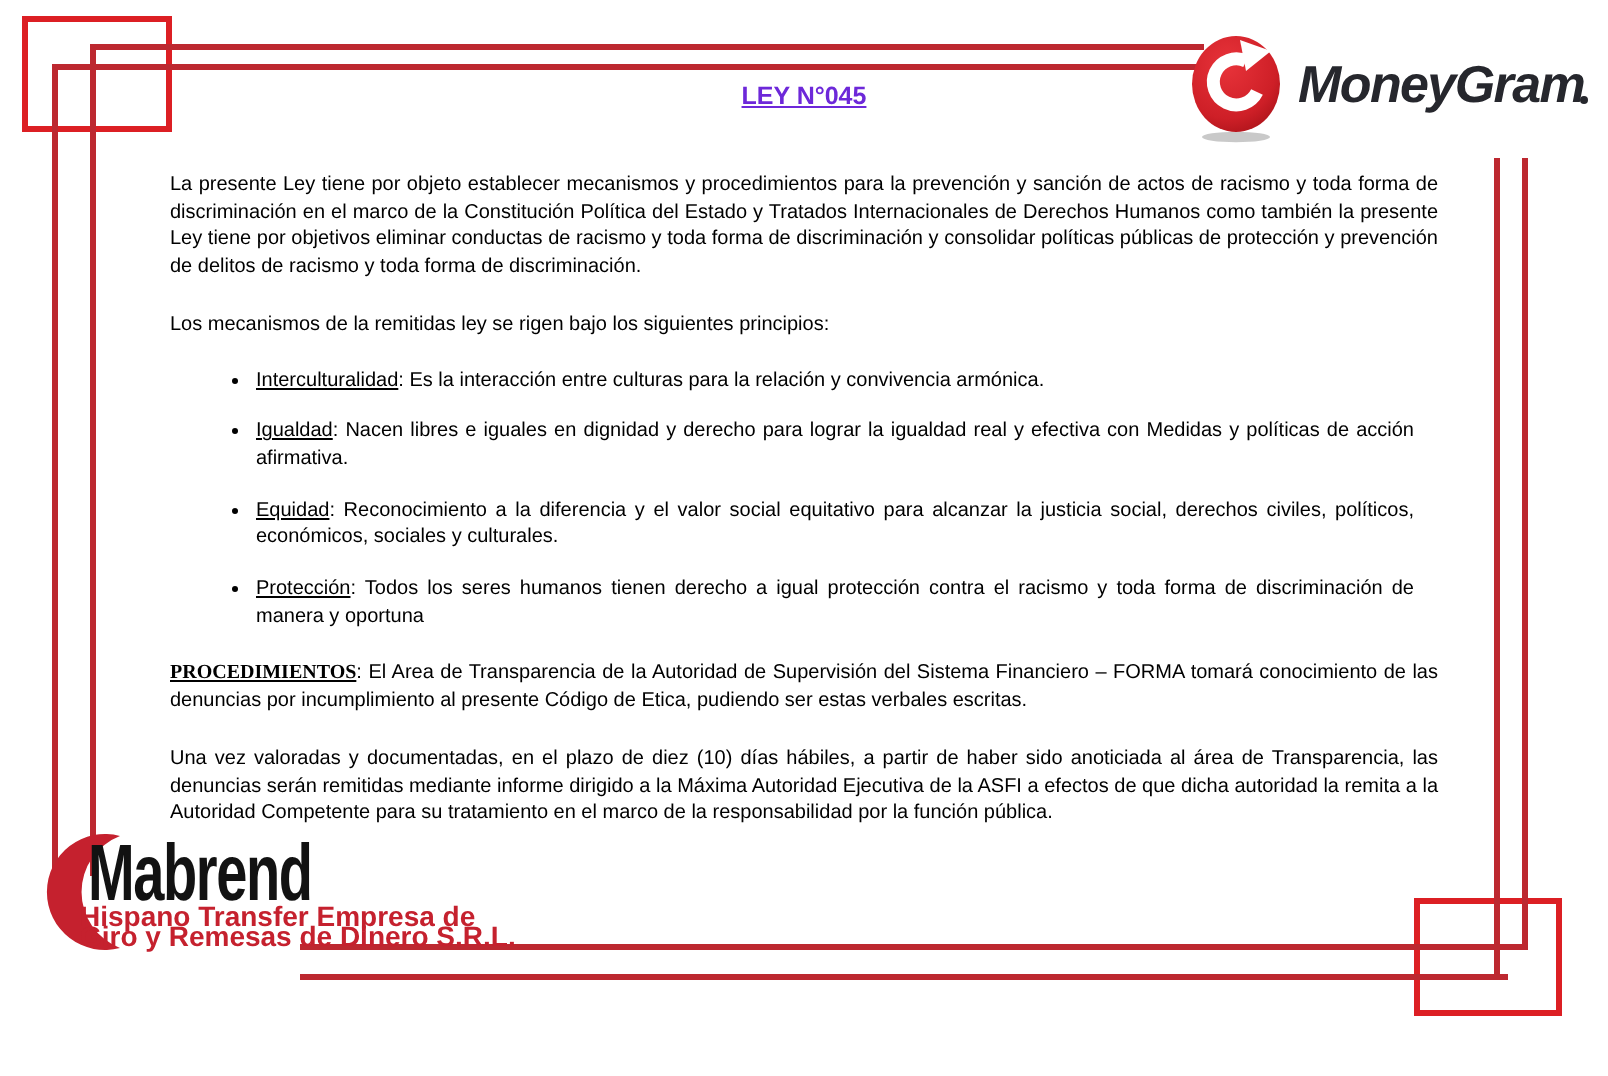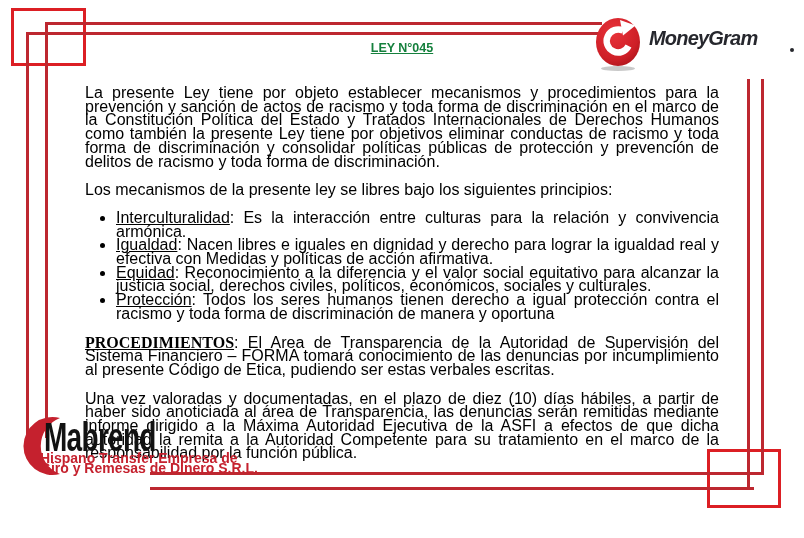--- a/index.html
+++ b/index.html
@@ -17,42 +17,42 @@
   #left-line-1{left:26px;top:32px;width:3px;height:406px;}
   #left-line-2{left:45px;top:22px;width:3px;height:416px;}
   #right-line-1{left:747px;top:79px;width:3px;height:410px;}
   #right-line-2{left:761px;top:79px;width:3px;height:395px;}
   #bottom-line-1{left:150px;top:472px;width:614px;height:3px;}
   #bottom-line-2{left:150px;top:487px;width:604px;height:3px;}
 
   
   .title-block{
     position:absolute;left:85px;top:41px;width:634px;
-    text-align:center;font-weight:bold;font-size:12.5px;line-height:14.5px;color:#15803d;
+    text-align:center;font-weight:bold;font-size:12.5px;line-height:14.5px;color:#6d28d9;
   }
   .title-block div{text-decoration:underline;}
 
   
   .doc-body{
     position:absolute;left:85px;top:86px;width:634px;
-    font-size:16px;line-height:13.7px;color:#000;text-align:justify;
+    font-size:10px;line-height:13.7px;color:#000;text-align:justify;
   }
   .doc-body p{margin:0 0 15px 0;}
   .doc-body p.tight{margin:0;}
   ul.principles{margin:14px 0 15px 0;padding-left:31px;list-style:disc outside;}
-  ul.principles li{text-align:justify;margin:0;}
+  ul.principles li{text-align:justify;margin:12px;}
   .term{text-decoration:underline;}
   .term-bold{text-decoration:underline;font-weight:bold;font-family:Liberation Serif, serif;}
 
   
   .mg-logo{position:absolute;left:594px;top:14px;width:206px;height:58px;}
   .mg-globe{position:absolute;left:0;top:2px;}
   .mg-text{
     position:absolute;left:55px;top:13px;
-    font-size:20px;font-weight:bold;font-style:italic;letter-spacing:-0.8px;
+    font-size:26px;font-weight:bold;font-style:italic;letter-spacing:-0.8px;
     color:#26272d;white-space:nowrap;
   }
   .mg-dot{
     position:absolute;left:196px;top:34px;width:4px;height:4px;border-radius:50%;
     background:#26272d;
   }
 
   
   .mb-logo{position:absolute;left:14px;top:413px;width:180px;height:72px;}
   .mb-swoosh{position:absolute;left:2px;top:3px;}
@@ -99,21 +99,21 @@
   <span class="mg-dot"></span>
 </div>
 
 <div class="title-block">
   <div>LEY N°045</div>
 </div>
 
 <div class="doc-body">
   <p>La presente Ley tiene por objeto establecer mecanismos y procedimientos para la prevención y sanción de actos de racismo y toda forma de discriminación en el marco de la Constitución Política del Estado y Tratados Internacionales de Derechos Humanos como también la presente Ley tiene por objetivos eliminar conductas de racismo y toda forma de discriminación y consolidar políticas públicas de protección y prevención de delitos de racismo y toda forma de discriminación.</p>
 
-  <p class="tight">Los mecanismos de la presente ley se libres bajo los siguientes principios:</p>
+  <p class="tight">Los mecanismos de la remitidas ley se rigen bajo los siguientes principios:</p>
 
   <ul class="principles">
     <li><span class="term">Interculturalidad</span><span>: Es la interacción entre culturas para la relación y convivencia armónica.</span></li>
     <li><span class="term">Igualdad</span><span>: Nacen libres e iguales en dignidad y derecho para lograr la igualdad real y efectiva con Medidas y políticas de acción afirmativa.</span></li>
     <li><span class="term">Equidad</span><span>: Reconocimiento a la diferencia y el valor social equitativo para alcanzar la justicia social, derechos civiles, políticos, económicos, sociales y culturales.</span></li>
     <li><span class="term">Protección</span><span>: Todos los seres humanos tienen derecho a igual protección contra el racismo y toda forma de discriminación de manera y oportuna</span></li>
   </ul>
 
   <p><span class="term-bold">PROCEDIMIENTOS</span><span>: El Area de Transparencia de la Autoridad de Supervisión del Sistema Financiero – FORMA tomará conocimiento de las denuncias por incumplimiento al presente Código de Etica, pudiendo ser estas verbales escritas.</span></p>
 

